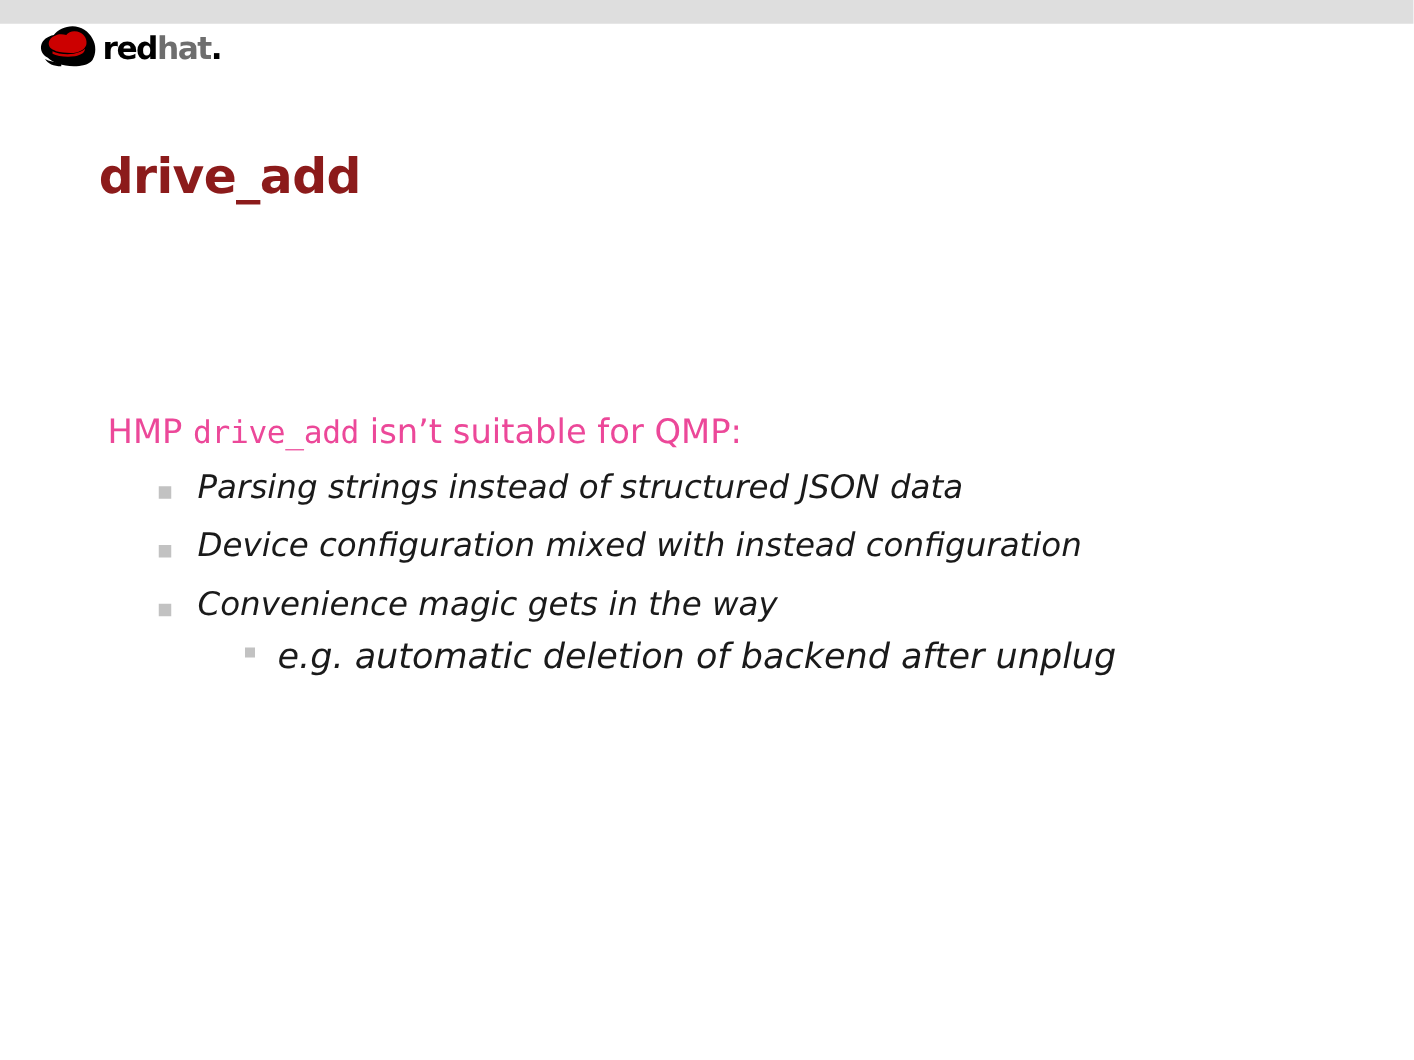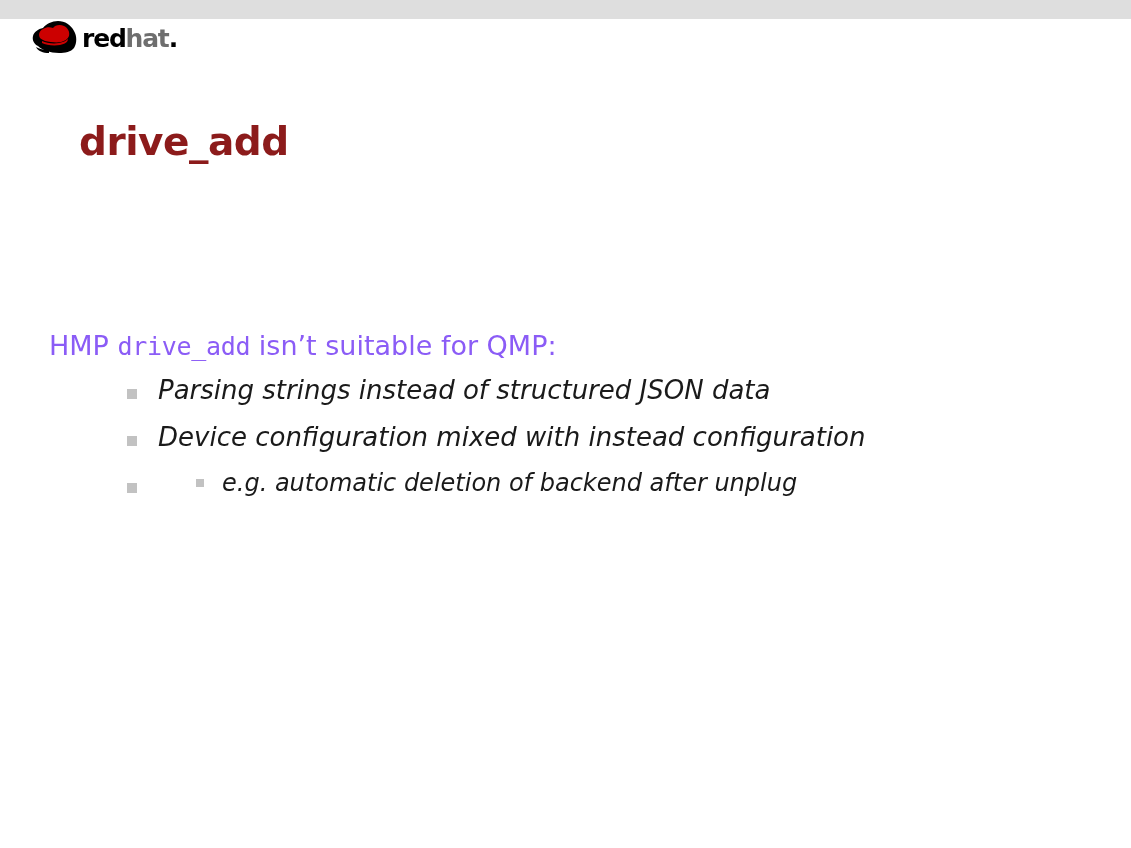--- a/index.html
+++ b/index.html
@@ -77,24 +77,24 @@
 
   
   #content {
     position: absolute;
     left: 0;
     top: 332px;
     width: 1131px;
   }
 
   #intro-line {
-    margin-left: 49px;
+    margin-left: 86px;
     font-family: "DejaVu Sans", sans-serif;
     font-size: 27px;
-    color: #8b5cf6;
+    color: #ec4899;
     line-height: 1.0;
     white-space: nowrap;
   }
 
   .mono {
     font-family: "DejaVu Sans Mono", monospace;
     font-size: 25px;
     letter-spacing: -0.3px;
   }
 
@@ -130,21 +130,21 @@
     list-style: none;
     margin: 9px 0 0 0;
     padding: 0;
   }
 
   ul.level2 > li.subbullet-item {
     position: relative;
     margin-left: 38px;
     padding-left: 26px;
     font-family: "DejaVu Sans", sans-serif;
-    font-size: 24px;
+    font-size: 28px;
     color: #1a1a1a;
     line-height: 1.15;
   }
 
   ul.level2 > li.subbullet-item > .marker {
     position: absolute;
     left: 0;
     top: 9px;
     width: 8px;
     height: 8px;
@@ -185,20 +185,21 @@
         <span>Parsing strings instead of structured JSON data</span>
       </li>
 
       <li class="bullet-item">
         <span class="marker"></span>
         <span>Device configuration mixed with instead configuration</span>
       </li>
 
       <li class="bullet-item">
         <span class="marker"></span>
+        <span>Convenience magic gets in the way</span>
         <ul class="level2">
           <li class="subbullet-item">
             <span class="marker"></span>
             <span>e.g. automatic deletion of backend after unplug</span>
           </li>
         </ul>
       </li>
 
     </ul>
   </div>

